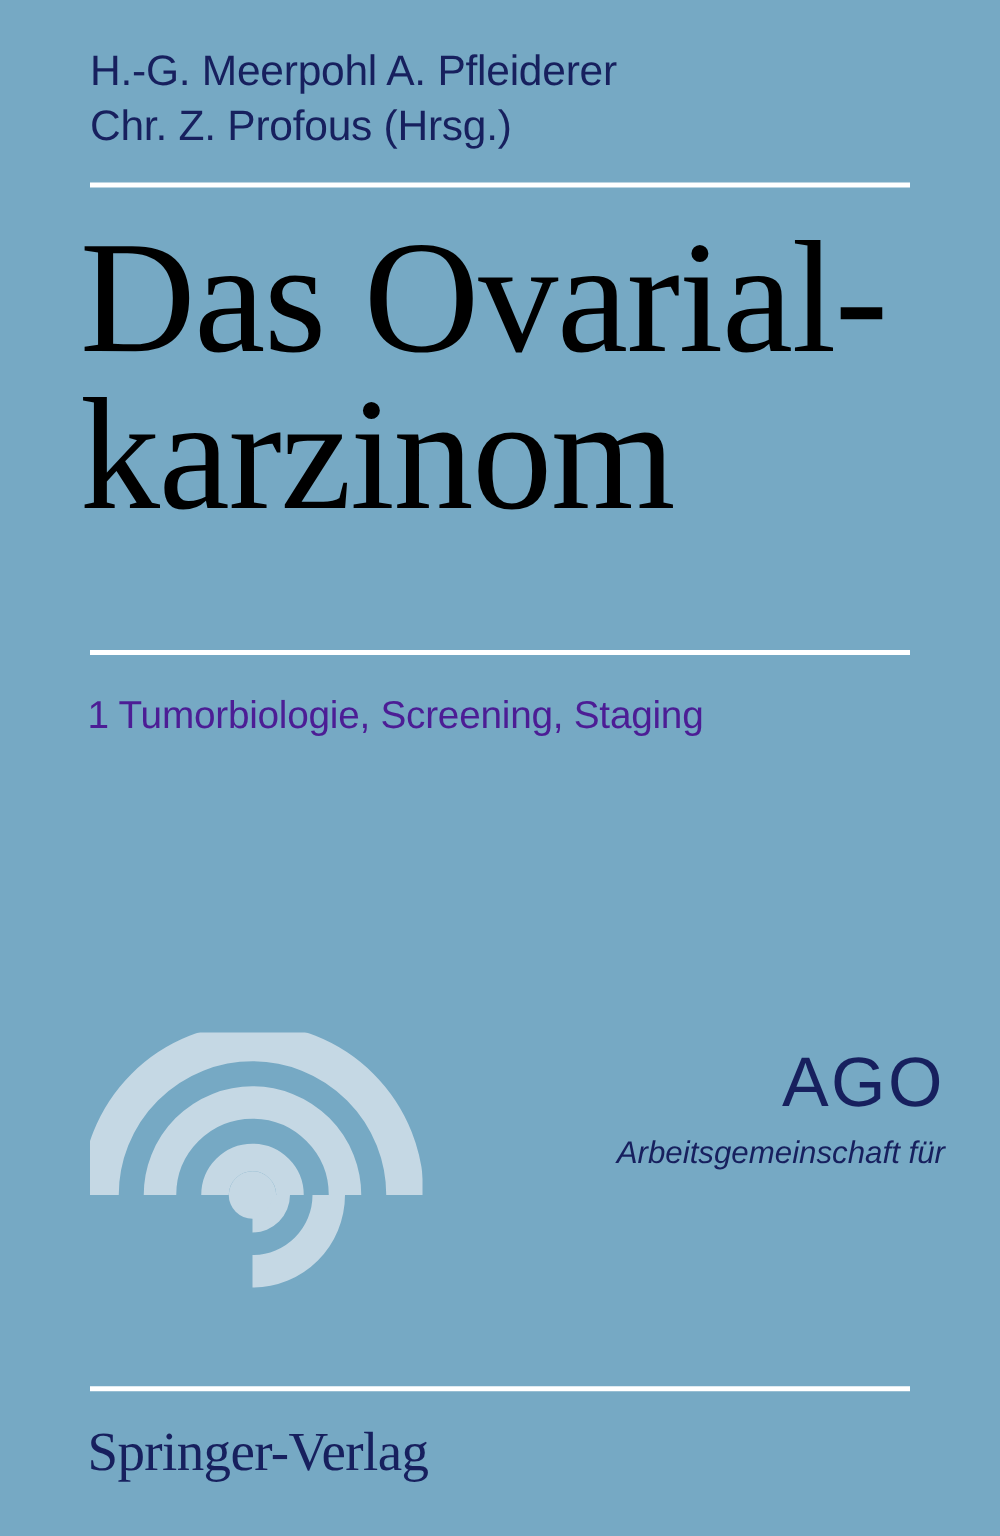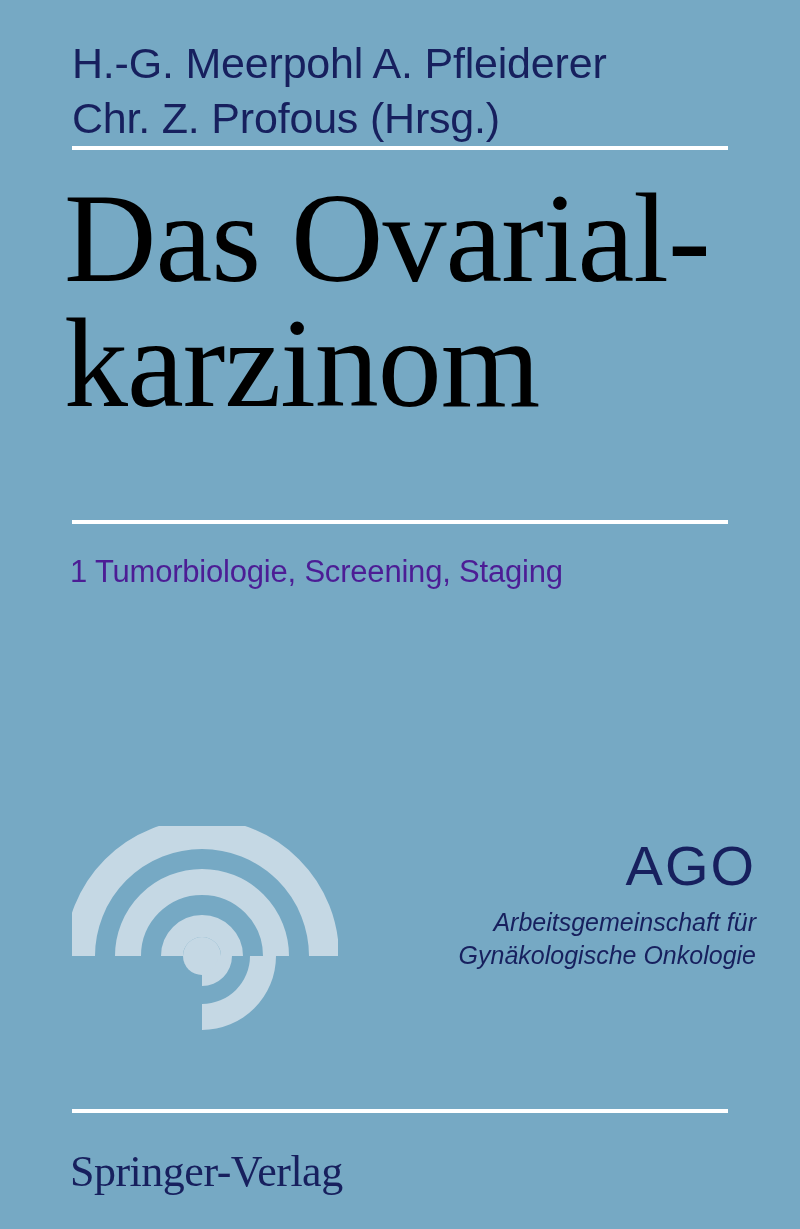--- a/index.html
+++ b/index.html
@@ -17,21 +17,21 @@
     background: #76a9c4;
     overflow: hidden;
     box-sizing: border-box;
   }
   .editors {
     position: absolute;
     left: 72px;
     top: 36px;
     width: 640px;
     color: #17205e;
-    font-size: 43px;
+    font-size: 34px;
     line-height: 1.28;
     letter-spacing: -0.2px;
     font-weight: 400;
   }
   .editors .line {
     display: block;
     white-space: nowrap;
   }
   .rule {
     position: absolute;
@@ -105,21 +105,20 @@
   .publisher {
     position: absolute;
     left: 70px;
     top: 1136px;
     color: #17205e;
     font-family: "Liberation Serif", serif;
     font-size: 44px;
     font-weight: 400;
     letter-spacing: -0.5px;
     white-space: nowrap;
-    margin-top: 10px;
   }
 </style>
 </head>
 <body>
 
 <div class="cover">
 
   <div class="editors">
     <span class="line">H.-G. Meerpohl  A. Pfleiderer</span>
     <span class="line">Chr. Z. Profous (Hrsg.)</span>
@@ -149,21 +148,20 @@
         <path d="M 204 130 A 74 74 0 0 1 130 204 L 130 178 A 48 48 0 0 0 178 130 Z"></path>
         <path d="M 160 130 A 30 30 0 0 1 130 160 L 130 146 A 16 16 0 0 0 146 130 Z"></path>
       </g>
     </svg>
   </div>
 
   <div class="ago-block">
     <div class="ago-name">AGO</div>
     <div class="ago-sub">
       <span>Arbeitsgemeinschaft für</span>
-      <span>Gynäkologische Onkologie</span>
     </div>
   </div>
 
   <div class="rule rule-bottom"></div>
 
   <div class="publisher">Springer-Verlag</div>
 
 </div>
 
 </body></html>

